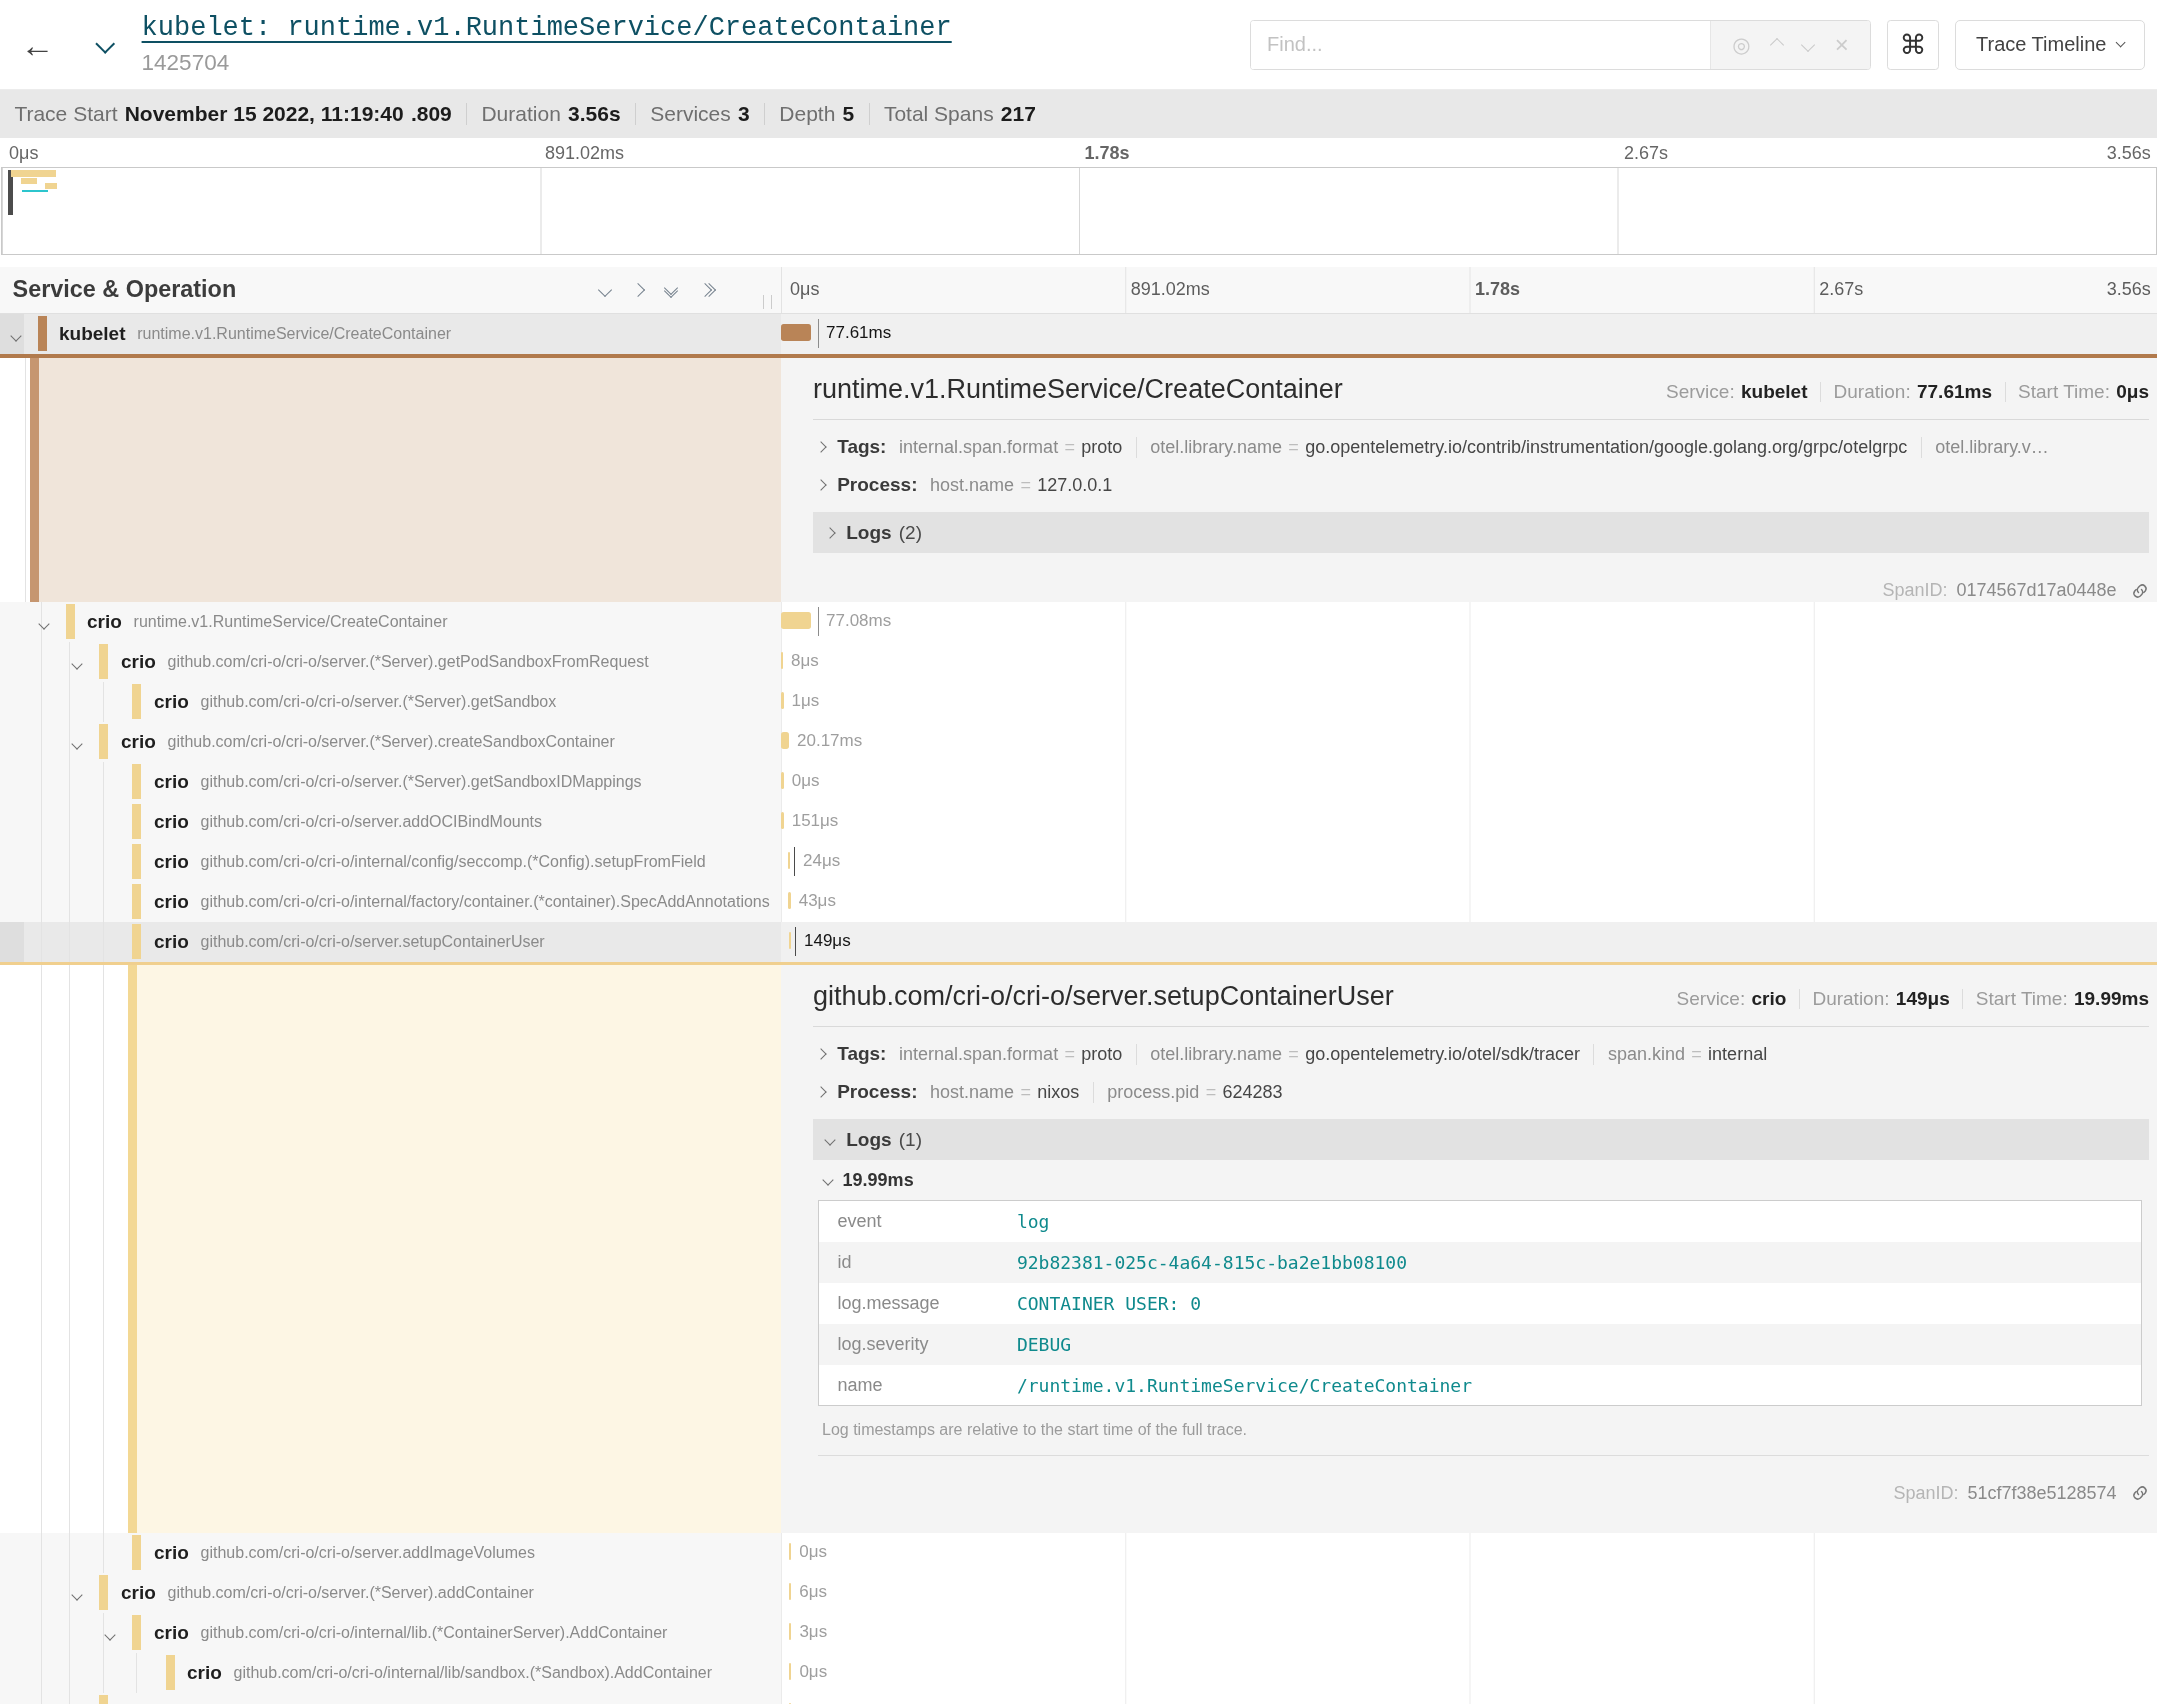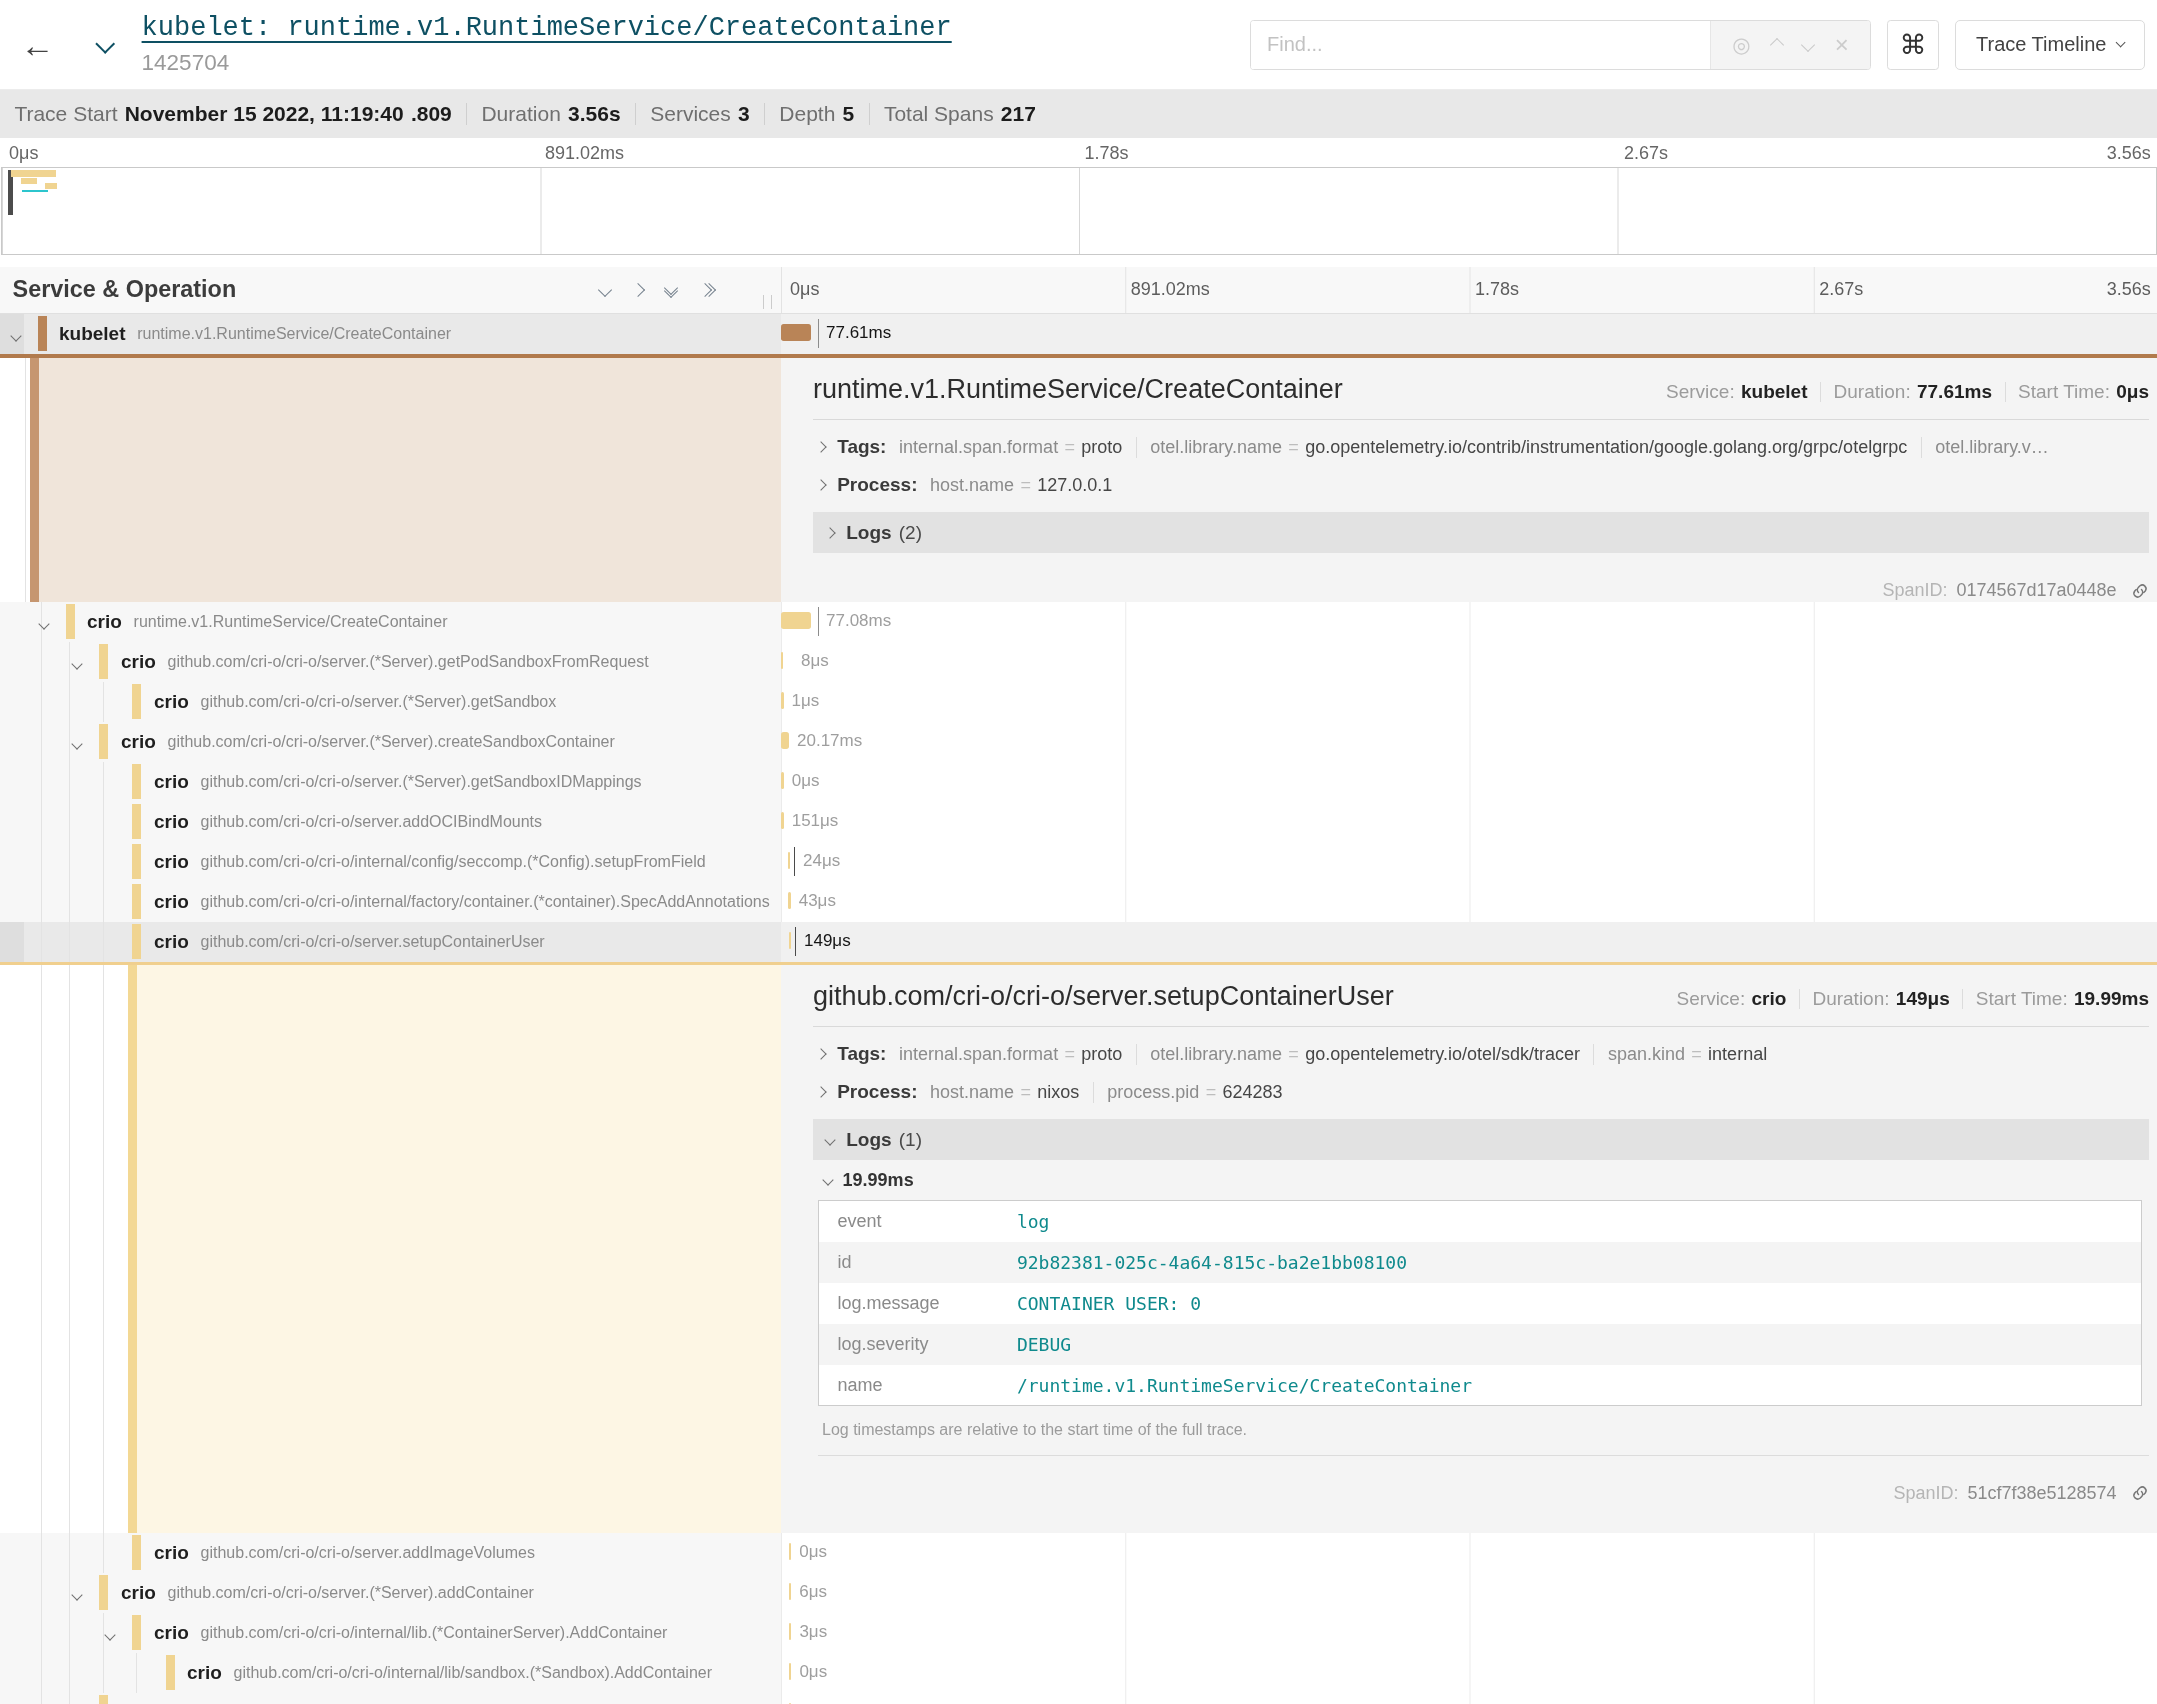--- a/index.html
+++ b/index.html
@@ -43,21 +43,21 @@
   
   .info-bar { height:48px; background:#e8e8e8; display:flex; align-items:center;
     padding:0 14.4px; font-size:21px; color:#6f6f6f; }
   .info-bar b { color:#1c1c1c; margin-left:7.2px; }
   .frac { color:#adadad; }
   .isep { width:0.9px; height:21.6px; background:#cfcfcf; margin:0 14.4px; }
 
   
   .mini-labels { position:relative; height:29px; font-size:18px; color:#666; }
   .tick { position:absolute; top:4.5px; }
-  .t0 { left:9px; } .t1 { left:calc(25% + 5.4px); } .t2 { left:calc(50% + 5.4px); }
+  .t0 { left:9px; } .t1 { left:calc(25% + 5.4px); } .t2 { left:calc(50% + 5.4px);font-weight:bold; }
   .t3 { left:calc(75% + 5.4px); } .t4 { right:7.2px; }
   .minimap { position:relative; height:88px; margin:0 0.9px; border:0.9px solid #c9c9c9; background:#fff;
     background-image:linear-gradient(to right,#d7d7d7 0.9px,transparent 0.9px); background-size:25% 100%; }
   .mm-scrub { position:absolute; left:6.3px; top:1.8px; width:4.5px; height:45px; background:#4c4c4c; }
   .mm-bar { position:absolute; background:#f0d491; }
   .mm-teal { position:absolute; background:#2cc5cd; }
   .mini-gap { height:11.7px; }
 
   
   .col-header { height:47px; display:flex; border-bottom:0.9px solid #e0e0e0; background:#f8f8f8; }
@@ -336,21 +336,21 @@
         <i class="guide" style="left:41px"></i>
         <i class="guide" style="left:69px"></i>
       <span class="rchev" style="left:73px"><i class="cv down s"></i></span>
       <i class="stripe" style="left:99px;background:#f0d491"></i>
       <span class="svc" style="margin-left:121px">crio</span>
       <span class="op">github.com/cri-o/cri-o/server.(*Server).getPodSandboxFromRequest</span>
     </div>
     <div class="row-right">
       <i class="bar" style="left:0.2px;width:2.3px;background:#f0d491"></i>
 
-      <span class="dur" style="left:20px">8μs</span>
+      <span class="dur" style="left:10px">8μs</span>
     </div>
   </div>
     <div class="row">
     <div class="row-left">
         <i class="guide" style="left:41px"></i>
         <i class="guide" style="left:69px"></i>
         <i class="guide" style="left:103px"></i>
 
       <i class="stripe" style="left:132px;background:#f0d491"></i>
       <span class="svc" style="margin-left:154px">crio</span>

